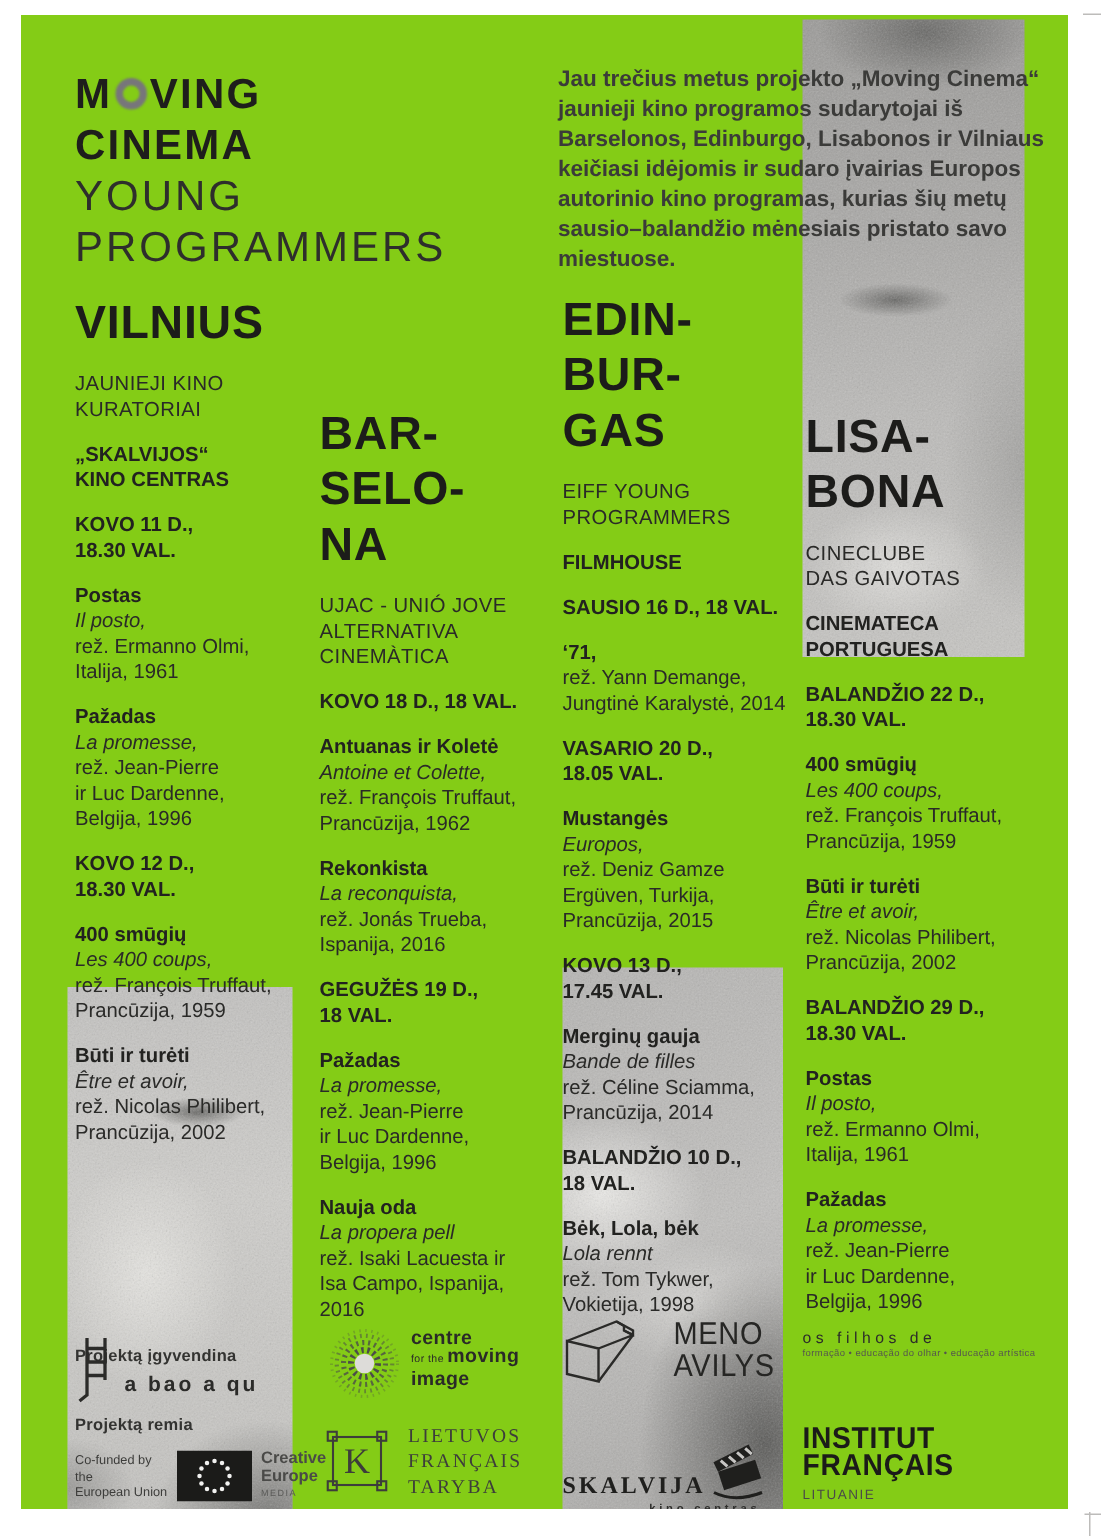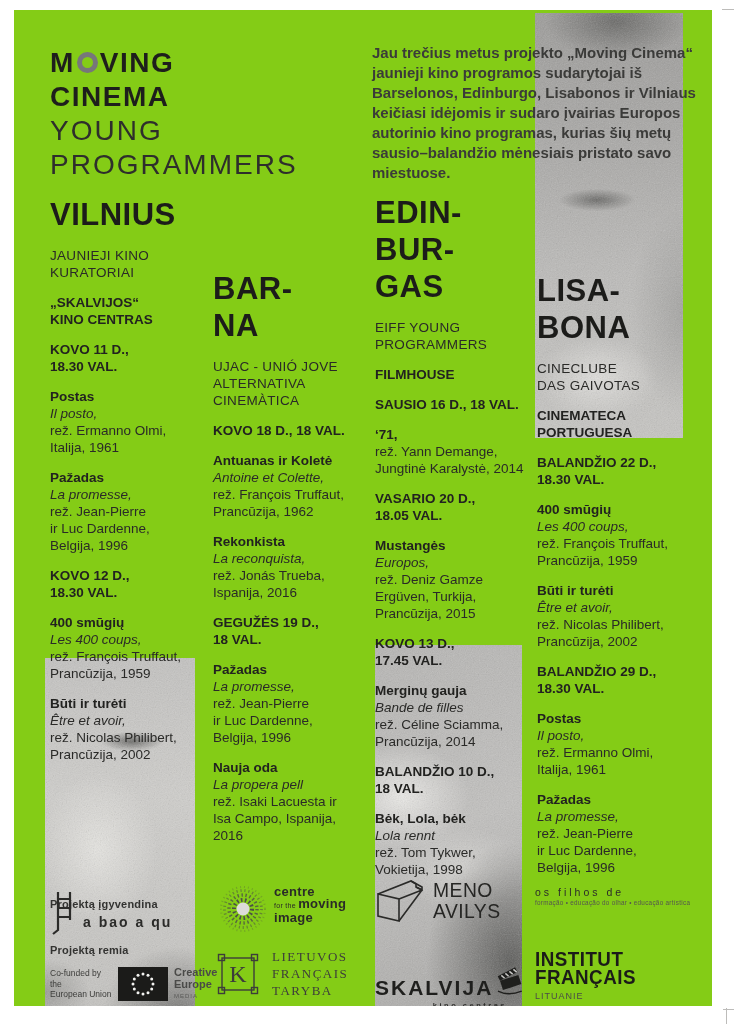--- a/index.html
+++ b/index.html
@@ -57,25 +57,25 @@
   .abaoaqu .txt{font-size:14px;font-weight:700;color:#2b2b29;letter-spacing:2px;margin-bottom:6px}
   .eu{position:absolute;left:36px;top:956px;display:flex;align-items:center;gap:6px}
   .eu .cof{font-size:8.5px;line-height:10.5px;color:#3c3c3a;width:62px}
   .eu .creative{font-size:11px;line-height:12px;font-weight:700;color:#4a4a48}
   .eu .media{font-size:6px;letter-spacing:1px;color:#5a5a58;font-weight:400}
   .cmi{position:absolute;left:206px;top:876px;display:flex;align-items:flex-start;gap:8px}
   .cmi .txt{font-size:13px;line-height:12px;font-weight:700;color:#2a2a28;letter-spacing:.3px}
   .cmi .txt .tiny{font-size:7px;font-weight:400}
   .lkt{position:absolute;left:202px;top:938px;display:flex;align-items:center;gap:12px}
   .lkt .txt{font-family:"Liberation Serif","DejaVu Serif",serif;font-size:13px;line-height:17px;letter-spacing:1.5px;color:#3d3d3b}
-  .meno{position:absolute;left:361px;top:868px;display:flex;align-items:center;gap:8px}
+  .meno{position:absolute;left:361px;top:868px;display:flex;align-items:center;gap:24px}
   .meno .txt{font-size:21px;line-height:21px;font-weight:400;color:#262624;letter-spacing:.5px;transform:scaleX(.92);transform-origin:left}
   .skalvija{position:absolute;left:361px;top:950px;width:150px}
   .skalvija .row{display:flex;align-items:flex-end;gap:2px}
-  .skalvija .word{font-family:Liberation Sans, sans-serif;font-size:21px;font-weight:700;letter-spacing:2px;color:#1f1f1d}
+  .skalvija .word{font-family:Liberation Serif, serif;font-size:16px;font-weight:700;letter-spacing:2px;color:#1f1f1d}
   .skalvija .sub{font-size:7.5px;letter-spacing:2.5px;color:#2e2e2c;text-align:right;margin-top:1px;padding-right:18px;font-weight:700}
   .lumiere{position:absolute;left:521px;top:876px;color:#1d1d1b}
   .lumiere .pre{font-size:10.5px;letter-spacing:3px;color:#2c2c2a}
   .lumiere .word{font-size:33px;line-height:34px;letter-spacing:1px;font-weight:400}
   .lumiere .tag{font-size:6.3px;letter-spacing:.3px;color:#55554f;margin-top:1px}
   .institut{position:absolute;left:521px;top:940px}
   .institut .w{font-size:20px;line-height:18px;font-weight:700;letter-spacing:.5px;color:#1b1b19;transform:scaleX(.94);transform-origin:left}
   .institut .c{font-size:9px;letter-spacing:1px;color:#4a4a48;margin-top:5px}
   
   .mark{position:absolute;background:#bdbcba;z-index:0}
@@ -176,20 +176,21 @@
           <div class="block film">
             <div class="ftitle">Būti ir turėti</div>
             <div class="forig">Être et avoir,</div>
             <div class="fcredit">rež. Nicolas Philibert,</div>
             <div class="fcredit">Prancūzija, 2002</div>
           </div>
         </section>
         <section class="column col-2">
           <h2 class="city">
             <div>BAR-</div>
+            <div>SELO-</div>
             <div>NA</div>
           </h2>
           <div class="block org">
             <div>UJAC - UNIÓ JOVE</div>
             <div>ALTERNATIVA</div>
             <div>CINEMÀTICA</div>
           </div>
           <div class="block date">
             <div>KOVO 18 D., 18 VAL.</div>
           </div>

